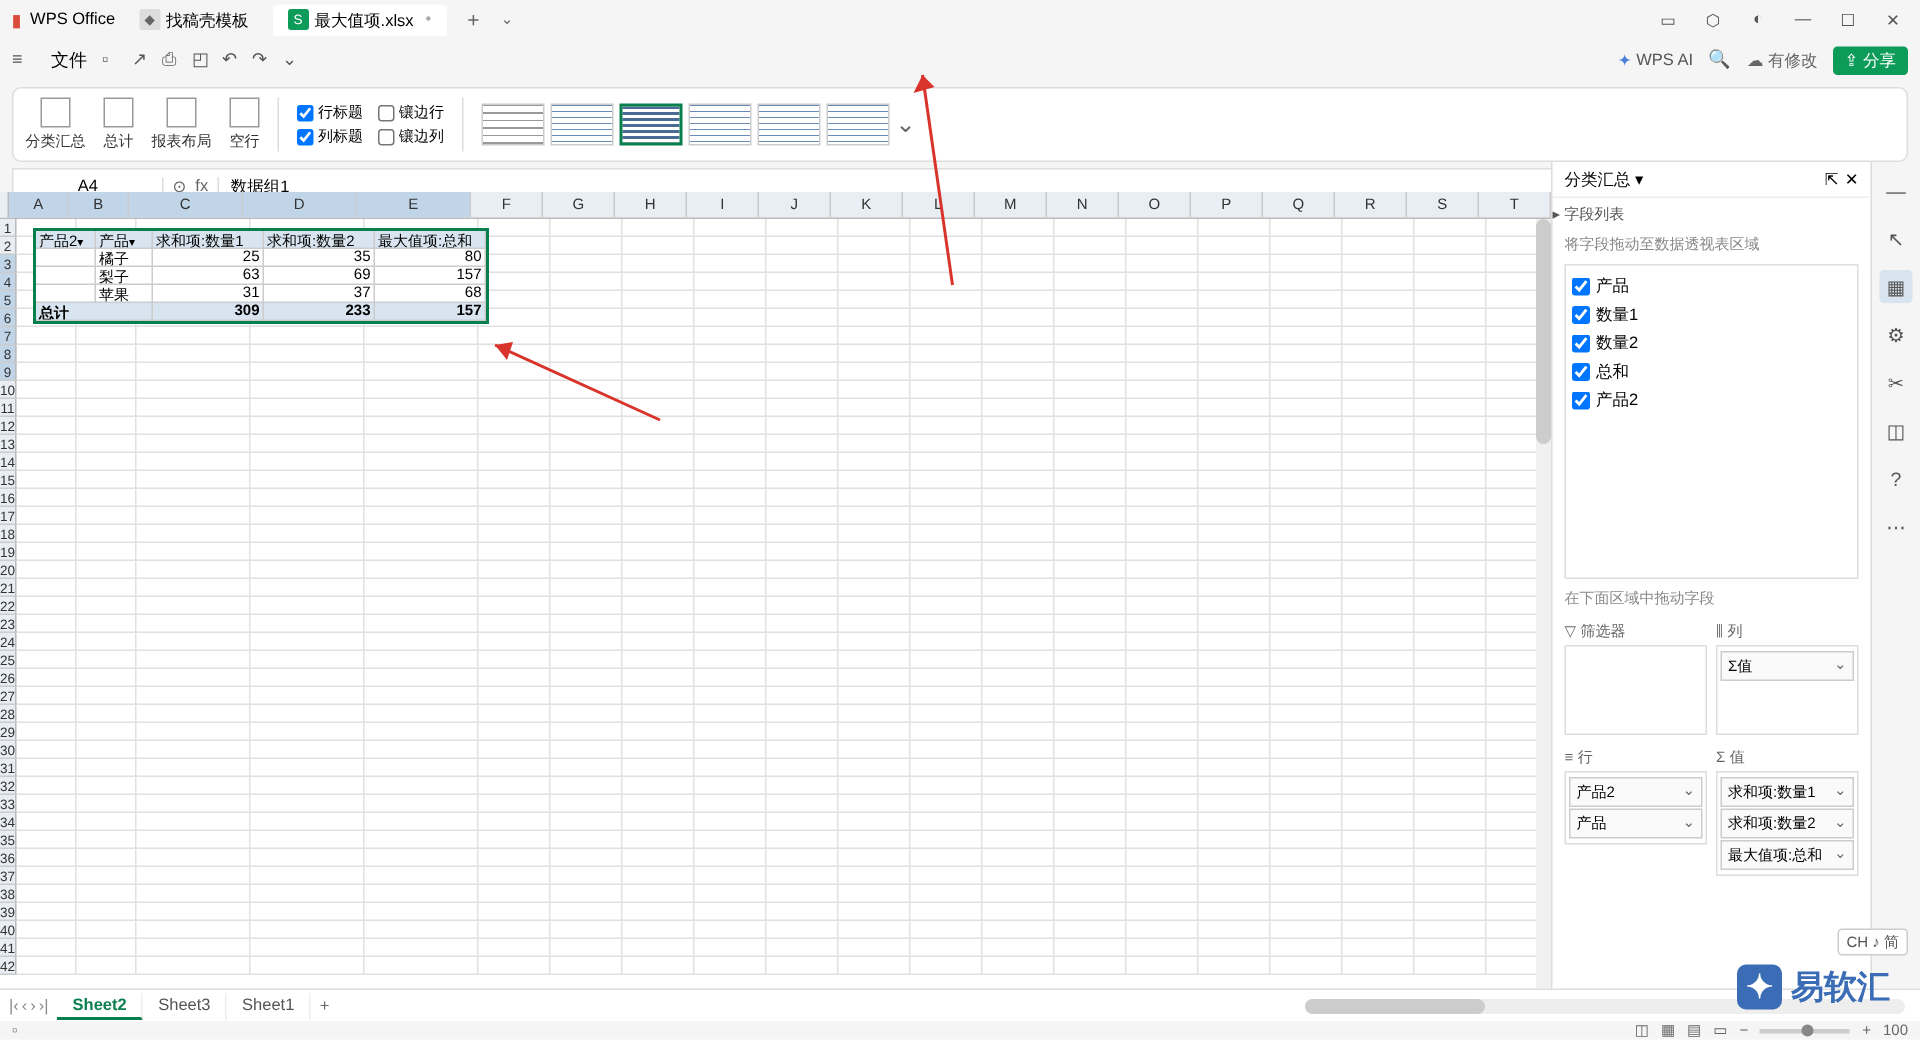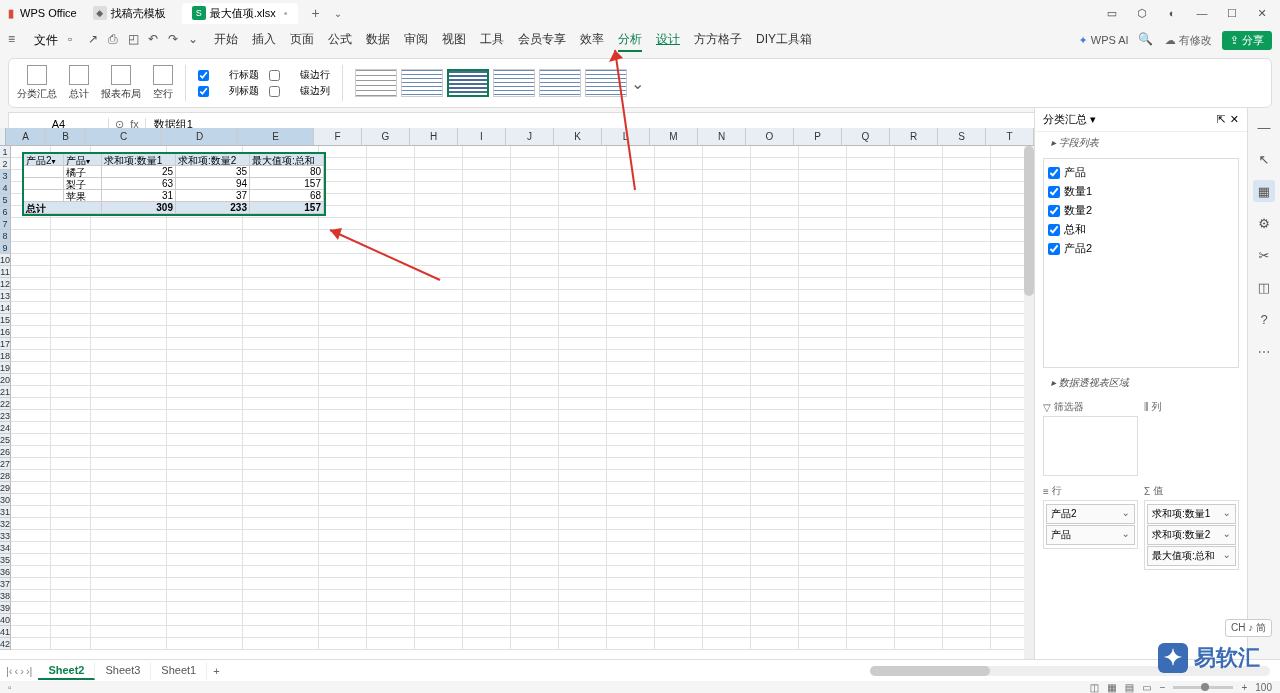--- a/index.html
+++ b/index.html
@@ -29,21 +29,21 @@
 .menu-right { margin-left: auto; display: flex; align-items: center; gap: 10px; }
 .wps-ai { color: #555; font-size: 11px; display: flex; align-items: center; gap: 3px; }
 .share-btn { background: #0d9b5a; color: #fff; padding: 2px 8px; border-radius: 3px; font-size: 11px; cursor: pointer; }
 .modify-note { color: #666; font-size: 11px; }
 
 
 .ribbon { height: 50px; background: #fff; border: 1px solid #ddd; border-radius: 6px; margin: 4px 8px; display: flex; align-items: center; padding: 4px 8px; gap: 12px; }
 .ribbon-group { display: flex; flex-direction: column; align-items: center; gap: 2px; font-size: 10px; color: #333; cursor: pointer; }
 .ribbon-icon { width: 20px; height: 20px; border: 1px solid #999; background: #fff; }
 .ribbon-check-group { display: flex; flex-direction: column; gap: 2px; font-size: 10px; }
-.ribbon-check { display: flex; align-items: center; gap: 20px; }
+.ribbon-check { display: flex; align-items: center; gap: 3px; }
 .ribbon-check input { width: 11px; height: 11px; }
 .ribbon-sep { width: 1px; height: 36px; background: #ddd; }
 .style-gallery { display: flex; gap: 4px; align-items: center; }
 .style-item { width: 42px; height: 28px; border: 1px solid #ccc; cursor: pointer; background: repeating-linear-gradient(to bottom, #6b8db5 0px, #6b8db5 1px, #fff 1px, #fff 4px); }
 .style-item.sel { border: 2px solid #0a7f4e; background: repeating-linear-gradient(to bottom, #4a6b95 0px, #4a6b95 2px, #fff 2px, #fff 4px); }
 .style-item.light { background: repeating-linear-gradient(to bottom, #999 0px, #999 1px, #fff 1px, #fff 5px); }
 .style-dropdown { width: 10px; color: #666; cursor: pointer; }
 
 
 .formula-bar { height: 24px; background: #fff; border: 1px solid #ddd; margin: 0 8px; display: flex; align-items: center; font-size: 11px; }
@@ -75,21 +75,21 @@
 .dropdown-btn { font-size: 8px; }
 
 
 .arrow1 { position: absolute; pointer-events: none; }
 .arrow2 { position: absolute; pointer-events: none; }
 
 
 .side-panel { position: absolute; top: 108px; right: 33px; width: 213px; bottom: 28px; background: #fff; border-left: 1px solid #ddd; font-size: 11px; display: flex; flex-direction: column; }
 .side-header { padding: 4px 8px; display: flex; align-items: center; gap: 4px; border-bottom: 1px solid #eee; }
 .side-header-title { flex: 1; }
-.side-section-title { padding: 4px 16px; color: #555; font-size: 10px; font-style: italic; }
+.side-section-title { padding: 4px 0; color: #555; font-size: 10px; }
 .side-tip { padding: 2px 8px; color: #888; font-size: 10px; }
 .field-list { margin: 4px 8px; border: 1px solid #ddd; height: 210px; padding: 4px; overflow: auto; }
 .field-item { display: flex; align-items: center; gap: 4px; padding: 2px 0; font-size: 11px; }
 .field-item input { width: 12px; height: 12px; }
 .area-section { padding: 4px 8px; }
 .area-grid { display: flex; gap: 6px; }
 .area-col { flex: 1; }
 .area-label { font-size: 10px; color: #666; padding: 2px 0; display: flex; align-items: center; gap: 3px; }
 .area-box { border: 1px solid #ddd; min-height: 60px; background: #fff; padding: 2px; }
 .area-dropdown { border: 1px solid #ccc; padding: 2px 4px; font-size: 10px; margin: 1px 0; display: flex; justify-content: space-between; background: #fafafa; }
@@ -156,36 +156,20 @@
     <span class="menu-icon">≡</span>
     <span class="menu-file">文件</span>
     <span class="menu-icon">▫</span>
     <span class="menu-icon">↗</span>
     <span class="menu-icon">⎙</span>
     <span class="menu-icon">◰</span>
     <span class="menu-icon">↶</span>
     <span class="menu-icon">↷</span>
     <span class="menu-icon">⌄</span>
   </div>
-  <div class="menu-tabs" id="menu-tabs">
-      <span class="menu-tab">开始</span>
-      <span class="menu-tab">插入</span>
-      <span class="menu-tab">页面</span>
-      <span class="menu-tab">公式</span>
-      <span class="menu-tab">数据</span>
-      <span class="menu-tab">审阅</span>
-      <span class="menu-tab">视图</span>
-      <span class="menu-tab">工具</span>
-      <span class="menu-tab">会员专享</span>
-      <span class="menu-tab">效率</span>
-      <span class="menu-tab active">分析</span>
-      <span class="menu-tab design">设计</span>
-      <span class="menu-tab">方方格子</span>
-      <span class="menu-tab">DIY工具箱</span>
-    </div>
   <div class="menu-right">
     <span class="wps-ai">
         <span style="color:#4a7fd9">✦</span> 
         <span>WPS AI</span>
       </span>
     <span class="menu-icon">🔍</span>
     <span class="modify-note">☁ <span>有修改</span></span>
     <span class="share-btn">⇪ <span>分享</span></span>
   </div>
 </div>
@@ -1263,21 +1247,21 @@
           <div class="pivot-cell" style="width:40px"></div>
           <div class="pivot-cell label" style="width:38px">橘子</div>
           <div class="pivot-cell" style="width:74px">25</div>
           <div class="pivot-cell" style="width:74px">35</div>
           <div class="pivot-cell" style="width:74px">80</div>
         </div>
         <div class="pivot-row">
           <div class="pivot-cell" style="width:40px"></div>
           <div class="pivot-cell label" style="width:38px">梨子</div>
           <div class="pivot-cell" style="width:74px">63</div>
-          <div class="pivot-cell" style="width:74px">94</div>
+          <div class="pivot-cell" style="width:74px">69</div>
           <div class="pivot-cell" style="width:74px">157</div>
         </div>
         <div class="pivot-row">
           <div class="pivot-cell" style="width:40px"></div>
           <div class="pivot-cell label" style="width:38px">苹果</div>
           <div class="pivot-cell" style="width:74px">31</div>
           <div class="pivot-cell" style="width:74px">37</div>
           <div class="pivot-cell" style="width:74px">68</div>
         </div>
       </div>
@@ -1303,20 +1287,21 @@
   <polygon points="10,10 18,20 22,8" fill="#d9342b"></polygon>
 </svg>
 
 <div class="side-panel">
   <div class="side-header">
     <span class="side-header-title"><span>分类汇总</span> ▾</span>
     <span>⇱</span>
     <span>✕</span>
   </div>
   <div class="side-section-title">▸ <span>字段列表</span></div>
+  <div class="side-tip">将字段拖动至数据透视表区域</div>
   <div class="field-list" id="field-list">
       <label class="field-item">
         <input type="checkbox" checked="" style="">
         <span>产品</span>
       </label>
       <label class="field-item">
         <input type="checkbox" checked="" style="">
         <span>数量1</span>
       </label>
       <label class="field-item">
@@ -1325,34 +1310,37 @@
       </label>
       <label class="field-item">
         <input type="checkbox" checked="" style="">
         <span>总和</span>
       </label>
       <label class="field-item">
         <input type="checkbox" checked="" style="">
         <span>产品2</span>
       </label>
     </div>
-  <div class="side-section-title">▸ <span>数据透视表区域</span></div>
+  <div class="side-tip">在下面区域中拖动字段</div>
   <div class="area-section">
     <div class="area-grid">
       <div class="area-col">
         <div class="area-label">
             <span>▽</span>
             <span>筛选器</span>
           </div>
         <div class="area-box"></div>
       </div>
       <div class="area-col">
         <div class="area-label">
             <span>⫼</span>
             <span>列</span>
+          </div>
+        <div class="area-box" id="col-area">
+            <div class="area-dropdown">Σ值</div>
           </div>
       </div>
     </div>
     <div class="area-grid" style="margin-top:6px">
       <div class="area-col">
         <div class="area-label">
             <span>≡</span>
             <span>行</span>
           </div>
         <div class="area-box" id="row-area" style="min-height:44px">

